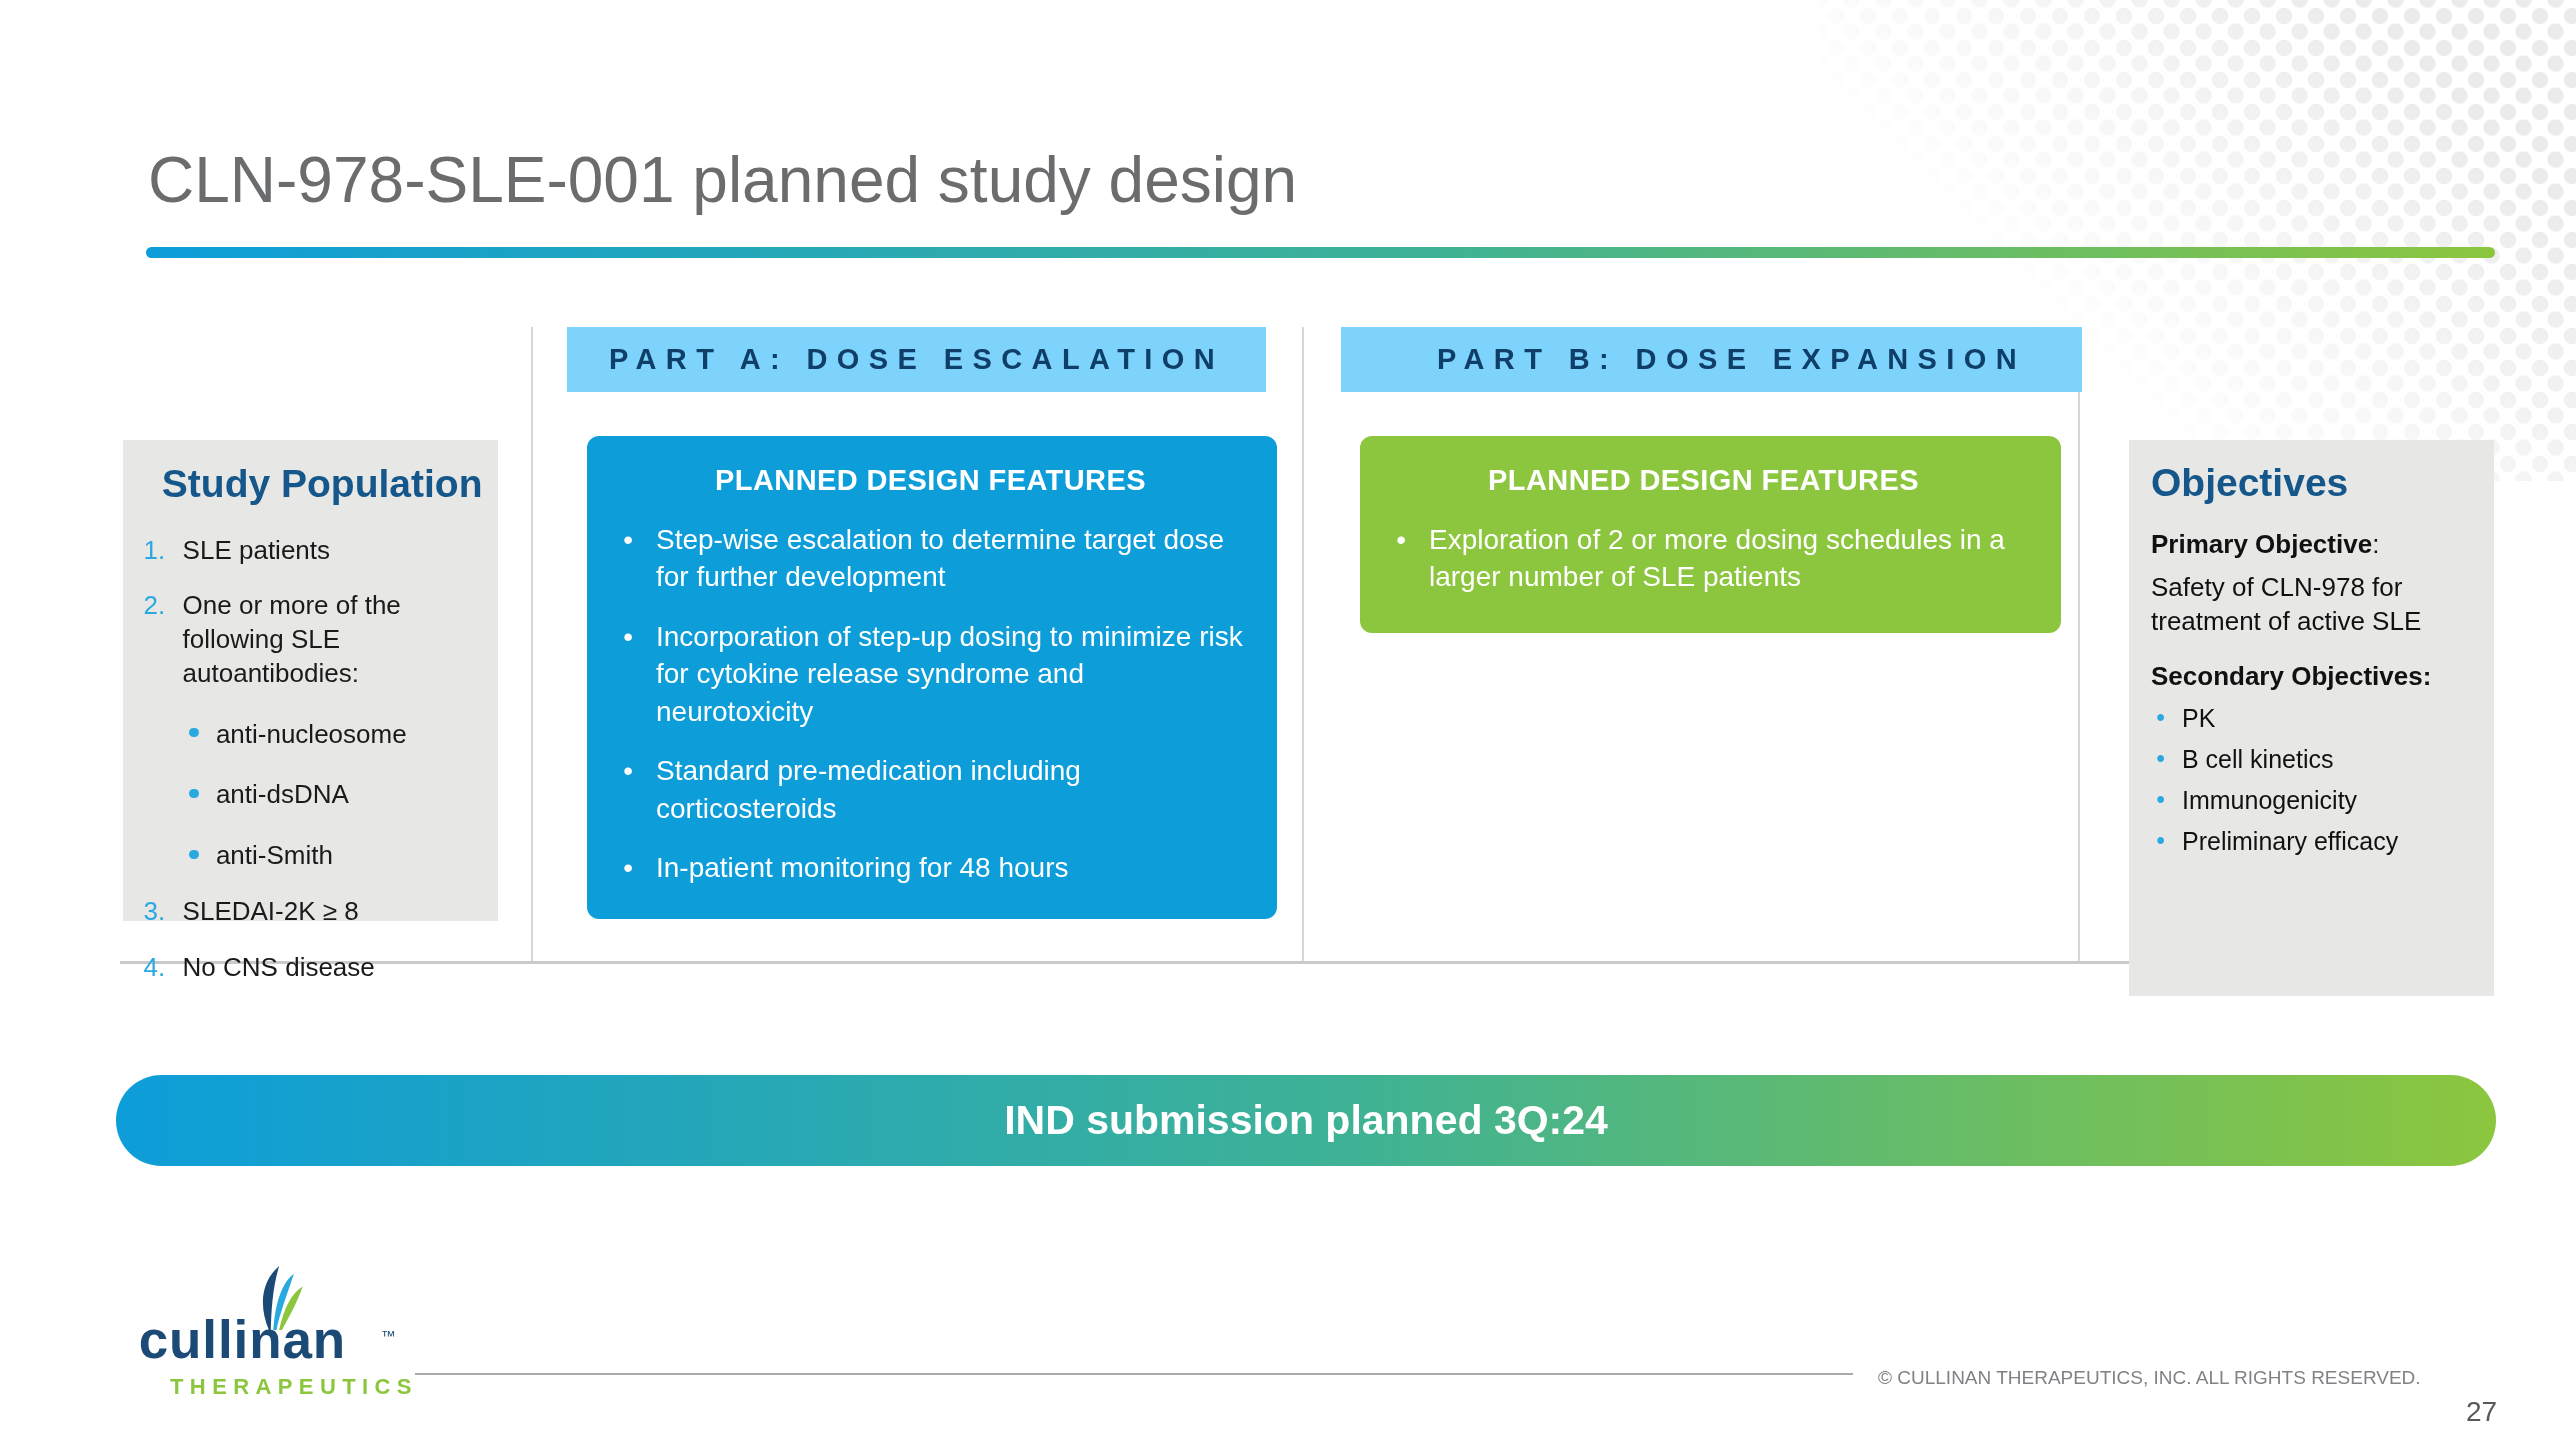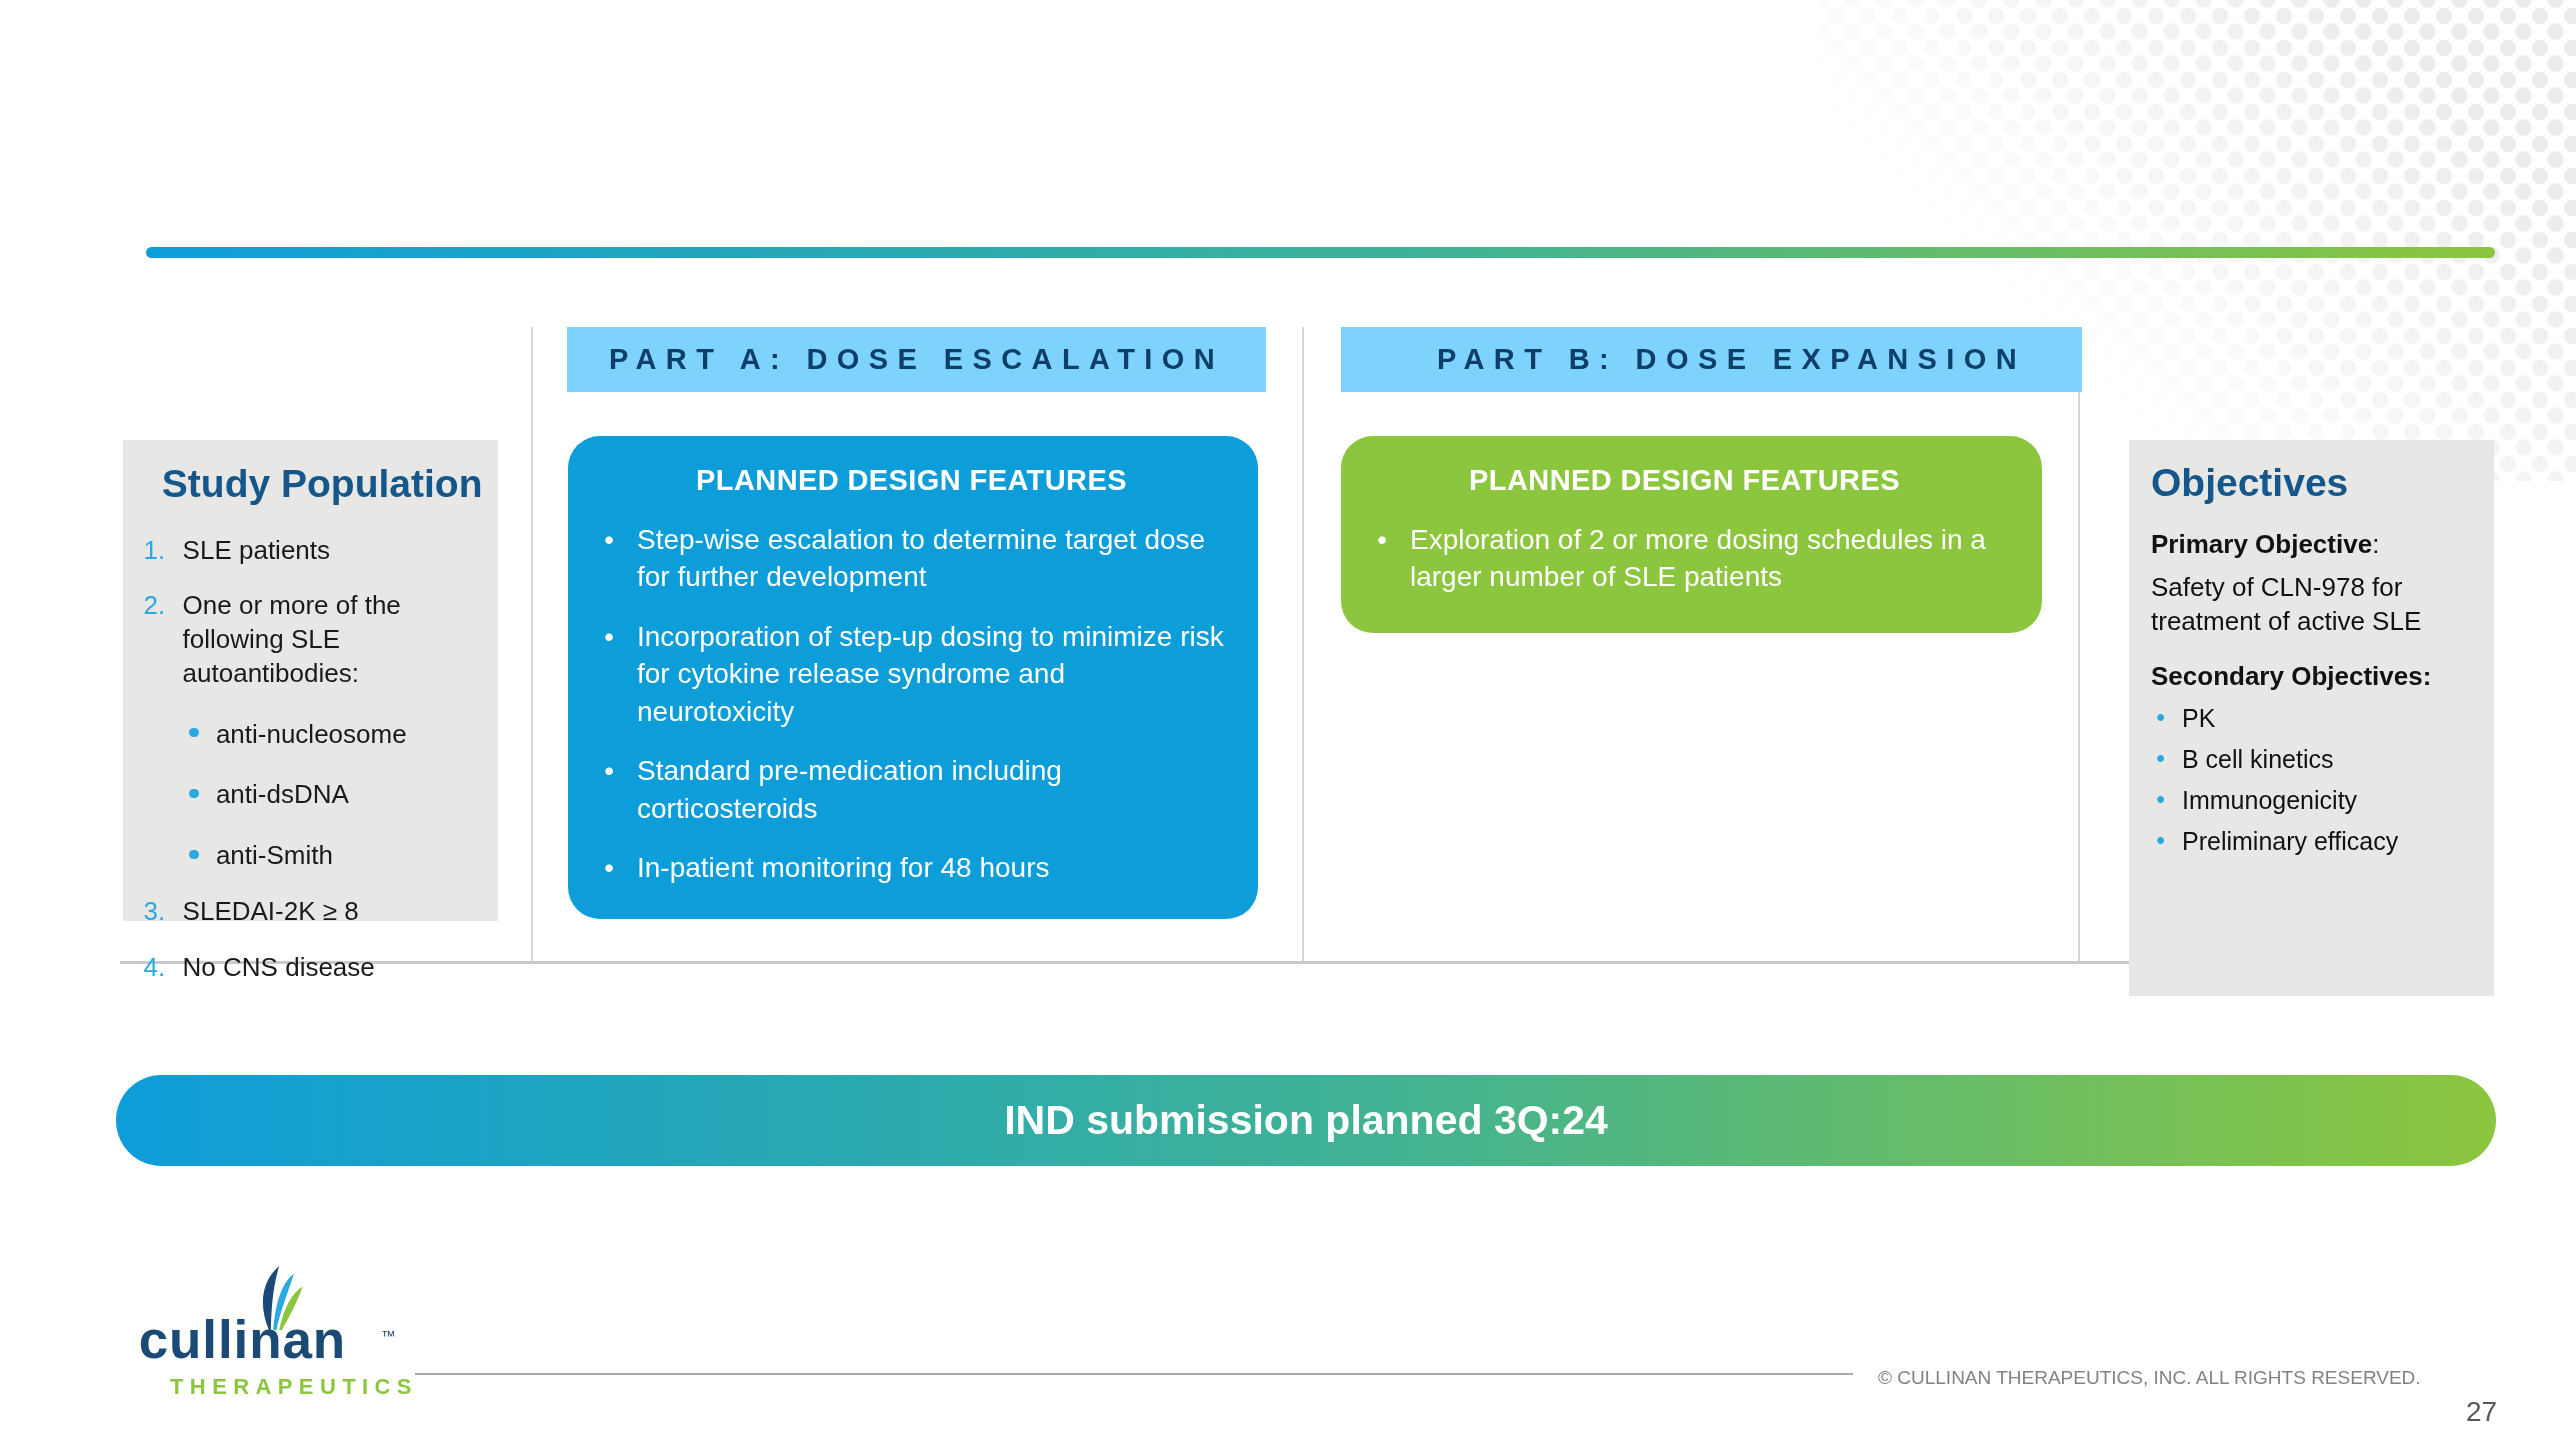--- a/index.html
+++ b/index.html
@@ -50,21 +50,21 @@
   .study-pop { left:123px; top:440px; width:375px; height:481px; padding:22px 15.5px 0 20.6px; }
   .study-pop .panel-heading { margin-bottom:27.5px;text-align:right; }
   .sp-item { display:flex; margin-bottom:22px; font-size:26px; color:#1a1a1a; line-height:1.3; }
   .sp-num { color:#2aa9e1; width:39px; flex:0 0 auto; }
   .sp-body { flex:1 1 auto; }
   .sp-sub { margin-top:12px; }
   .sp-subitem { display:flex; margin-top:27px;text-align:center; }
   .sp-dot { width:9.4px; height:9.4px; border-radius:50%; background:#2aa9e1; margin:10.3px 17px 0 6.9px; flex:0 0 auto; }
 
   
-  .feature-box { position:absolute; border-radius:32px; color:#ffffff; box-sizing:border-box; }
+  .feature-box { position:absolute; border-radius:12px; color:#ffffff; box-sizing:border-box;margin-left:19px; }
   .fb-blue  { left:568px;  top:436px; width:690px; height:483px; background:#0d9dd9; padding:27.5px 34px 0 31px; }
   .fb-green { left:1341px; top:436px; width:701px; height:197px; background:#8cc63e; padding:27.5px 45px 0 31px; }
   .fb-heading { margin:0 0 24px 0; text-align:center; font-size:29px; font-weight:700; letter-spacing:0.4px; }
   .fb-item { position:relative; padding-left:38px; font-size:28px; line-height:1.34; margin-bottom:22px; }
   .fb-item::before { content:"\2022"; position:absolute; left:5.2px; top:0; }
 
   
   .objectives { left:2129px; top:440px; width:365px; height:556px; padding:20.6px 17px 0 22px; }
   .obj-primary { margin:24px 0 0 0; font-size:26px; color:#111111; }
   .obj-text { margin:10.3px 0 0 0; font-size:26px; line-height:1.33; color:#111111; }
@@ -93,20 +93,21 @@
   .footer-copy { position:absolute; left:1878px; top:1367px; font-size:19px; color:#808285; white-space:nowrap; }
   .page-num { position:absolute; left:2466px; top:1362px; font-size:28px; color:#58595b;margin-top:34px; }
 </style>
 </head>
 <body>
 
 <div class="slide">
 
   <div class="halftone"></div>
 
+  <h1 class="title">CLN-978-SLE-001 planned study design</h1>
   <div class="title-underline"></div>
 
   <div class="vdiv vdiv1"></div>
   <div class="vdiv vdiv2"></div>
   <div class="vdiv vdiv3"></div>
   <div class="hline"></div>
 
   <div class="part-header part-a-header">PART A: DOSE ESCALATION</div>
   <div class="part-header part-b-header">PART B: DOSE EXPANSION</div>
 

